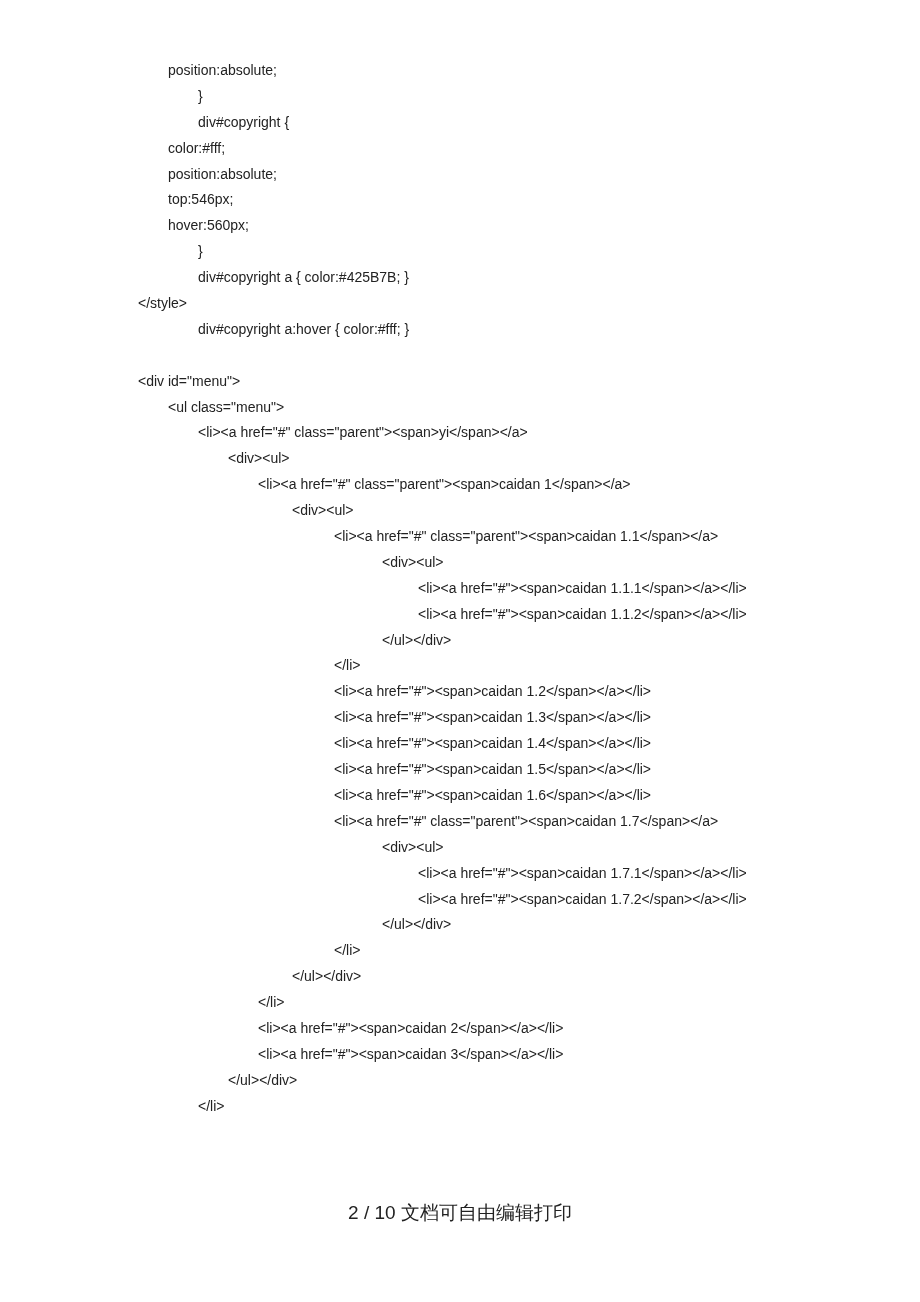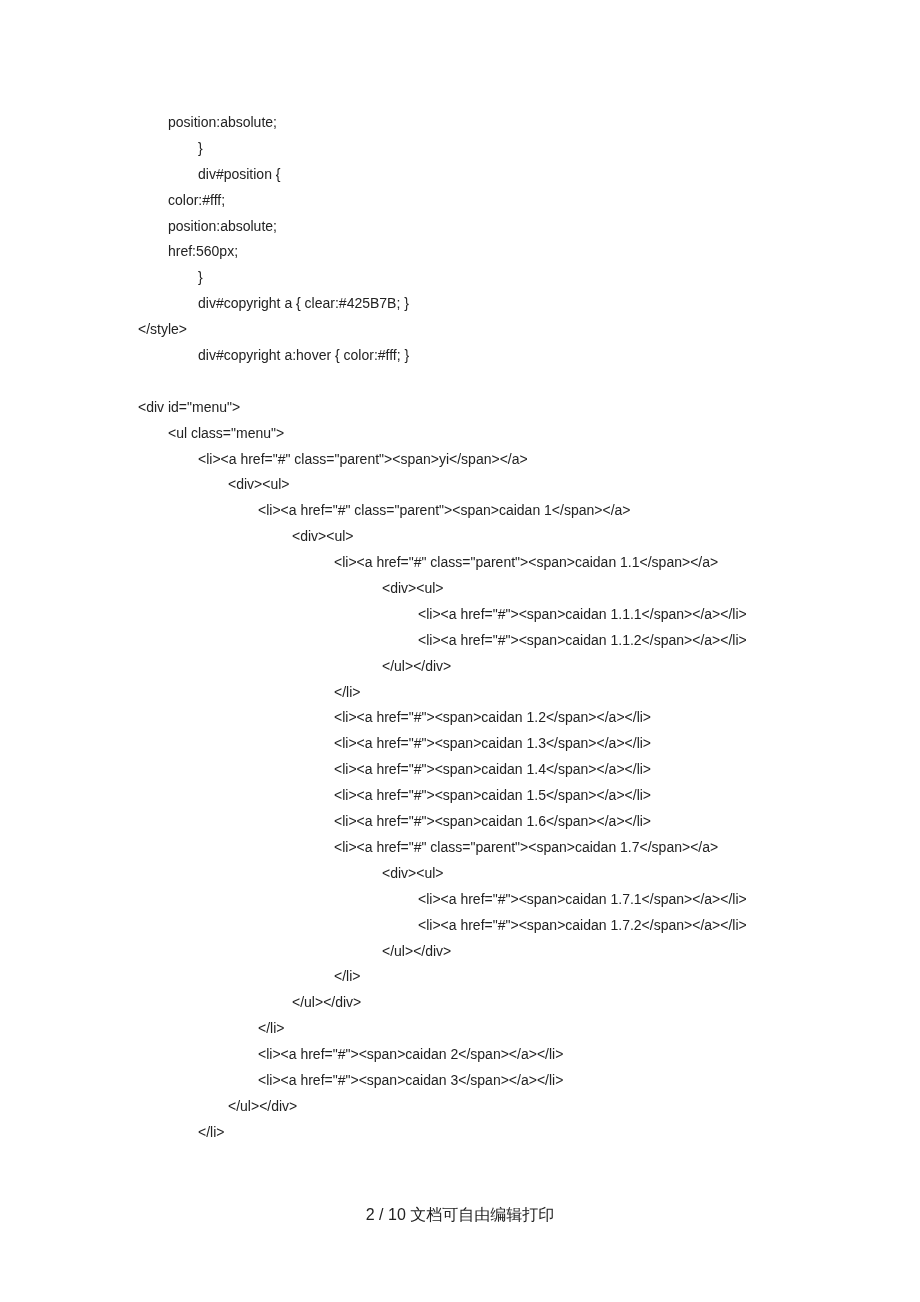--- a/index.html
+++ b/index.html
@@ -5,58 +5,59 @@
   * { margin: 0; padding: 0; box-sizing: border-box; }
   html, body { width: 920px; height: 1302px; background: #ffffff; }
   body {
     font-family: "Segoe UI", Tahoma, Arial, sans-serif;
     font-size: 14px;
     color: #222;
     line-height: 1.85;
     position: relative;
   }
   .page {
-    padding: 110px 0 0 0;
+    padding: 58px 0 0 0;
   }
   .line {
     white-space: pre;
     font-family: "Segoe UI", Tahoma, Arial, sans-serif;
   }
   .i0 { padding-left: 138px; }
   .i1 { padding-left: 168px; }
   .i2 { padding-left: 198px; }
   .i3 { padding-left: 228px; }
   .i4 { padding-left: 258px; }
   .i5 { padding-left: 292px; }
   .i6 { padding-left: 334px; }
   .i7 { padding-left: 382px; }
   .i8 { padding-left: 418px; }
   .footer {
     position: absolute;
     bottom: 72px;
     left: 0;
     width: 920px;
     text-align: center;
-    font-size: 16px;
+    font-size: 19px;
     color: #222;
   }
 </style>
 </head>
 <body>
 
 <div class="page">
   <div id="code-block">
       <div class="line i1">position:absolute;</div>
       <div class="line i2">}</div>
-      <div class="line i2">div#position {</div>
+      <div class="line i2">div#copyright {</div>
       <div class="line i1">color:#fff;</div>
       <div class="line i1">position:absolute;</div>
-      <div class="line i1">href:560px;</div>
+      <div class="line i1">top:546px;</div>
+      <div class="line i1">hover:560px;</div>
       <div class="line i2">}</div>
-      <div class="line i2">div#copyright a { clear:#425B7B; }</div>
+      <div class="line i2">div#copyright a { color:#425B7B; }</div>
       <div class="line i0">&lt;/style&gt;</div>
       <div class="line i2">div#copyright a:hover { color:#fff; }</div>
       <div class="line i0">&nbsp;</div>
       <div class="line i0">&lt;div id="menu"&gt;</div>
       <div class="line i1">&lt;ul class="menu"&gt;</div>
       <div class="line i2">&lt;li&gt;&lt;a href="#" class="parent"&gt;&lt;span&gt;yi&lt;/span&gt;&lt;/a&gt;</div>
       <div class="line i3">&lt;div&gt;&lt;ul&gt;</div>
       <div class="line i4">&lt;li&gt;&lt;a href="#" class="parent"&gt;&lt;span&gt;caidan 1&lt;/span&gt;&lt;/a&gt;</div>
       <div class="line i5">&lt;div&gt;&lt;ul&gt;</div>
       <div class="line i6">&lt;li&gt;&lt;a href="#" class="parent"&gt;&lt;span&gt;caidan 1.1&lt;/span&gt;&lt;/a&gt;</div>

